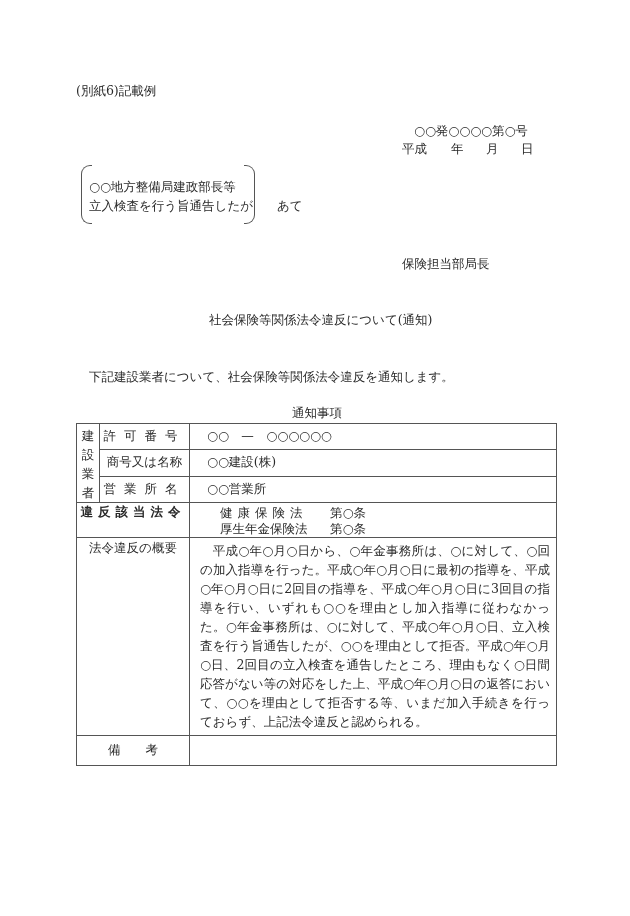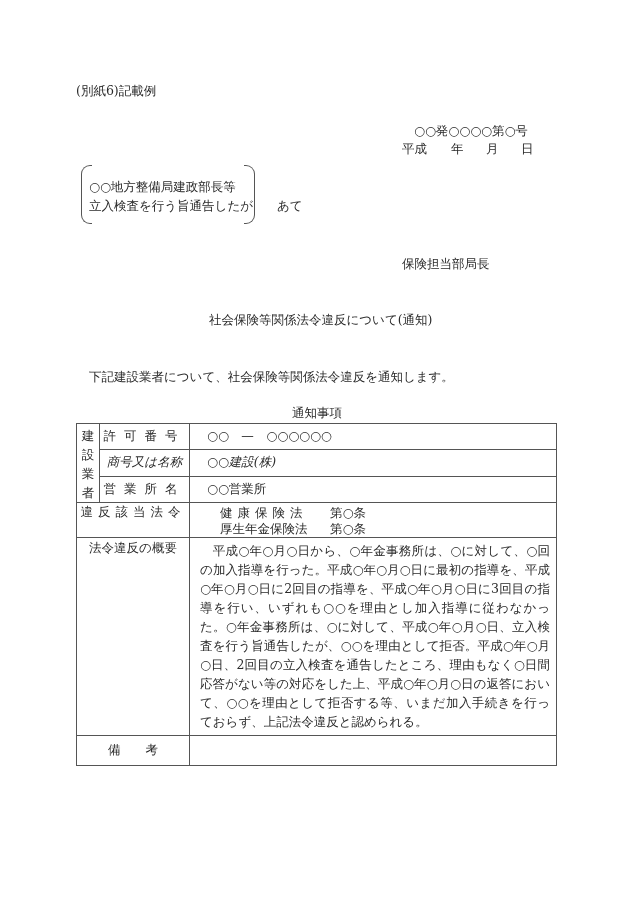--- a/index.html
+++ b/index.html
@@ -61,30 +61,30 @@
       <tr style="height:25px;">
     <td class="vlabel" rowspan="3">
       <div>建</div>
       <div>設</div>
       <div>業</div>
       <div>者</div>
     </td>
     <td class="sublabel spaced">許可番号</td>
     <td class="val">○○　—　○○○○○○</td>
   </tr>
-  <tr style="height:25px;font-style:italic;">
+  <tr style="height:25px;">
     <td class="sublabel">商号又は名称</td>
     <td class="val">○○建設(株)</td>
   </tr>
   <tr style="height:25px;">
     <td class="sublabel spaced">営業所名</td>
     <td class="val">○○営業所</td>
   </tr>
   <tr class="law-row" style="height:35px;">
-    <td colspan="2" class="label2 spaced" style="vertical-align:top; padding-top:1px; letter-spacing:5px;">違反該当法令</td>
+    <td colspan="2" class="label2 spaced" style="vertical-align:top; padding-top:1px; letter-spacing:5px;font-weight:bold;">違反該当法令</td>
     <td style="padding-left:30px; line-height:16px; padding-top:1px;">
       <div class="law-line">
         <span class="law-name" style="letter-spacing:5px;">健康保険法</span>
         <span>第○条</span>
       </div>
       <div class="law-line">
         <span class="law-name">厚生年金保険法</span>
         <span>第○条</span>
       </div>
     </td>

